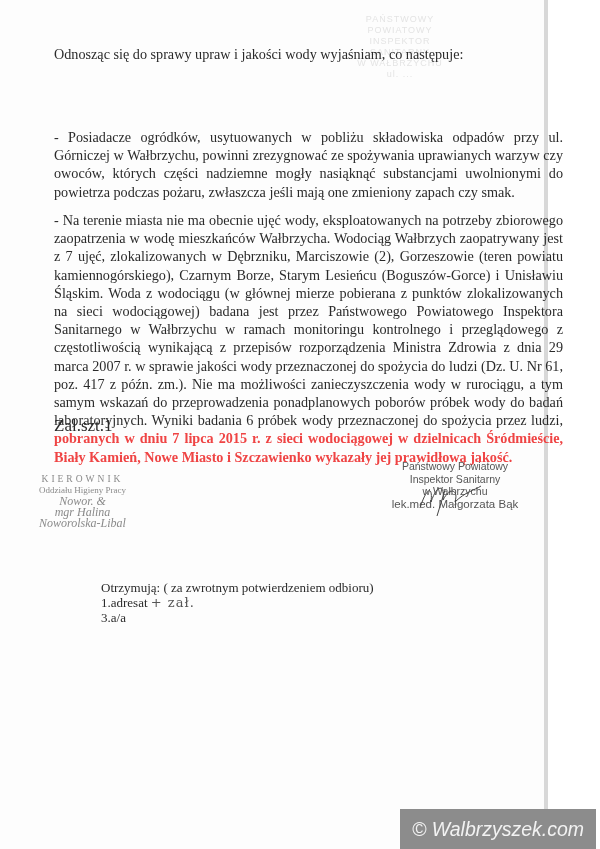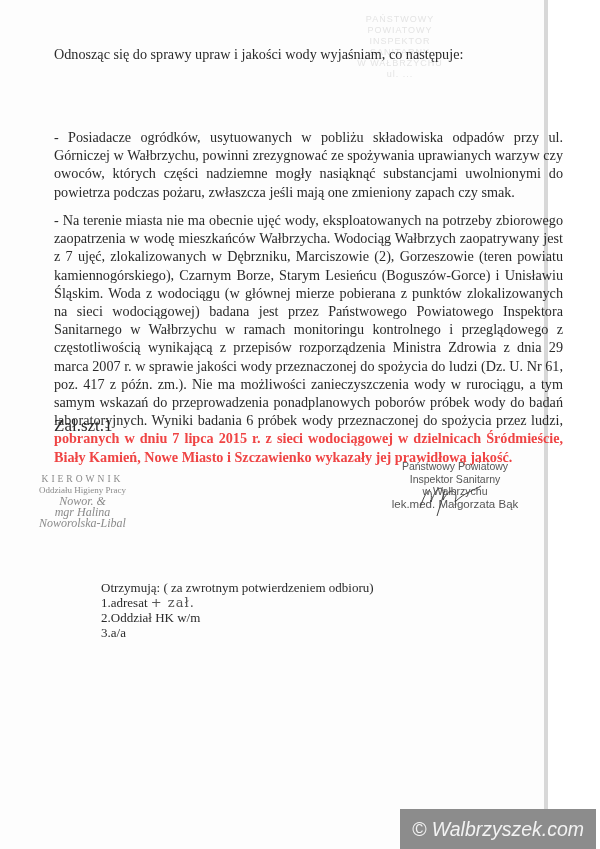--- a/index.html
+++ b/index.html
@@ -62,21 +62,20 @@
     <div class="n">lek.med. Małgorzata Bąk</div>
   </div>
   <svg class="sig" viewBox="0 0 70 40">
     <path d="M5 30 C 12 8, 18 8, 16 24 C 22 6, 30 6, 28 22 C 34 10, 44 10, 40 24 C 50 14, 60 12, 66 8" stroke="#444" stroke-width="1" fill="none"></path>
     <path d="M22 38 L 30 12" stroke="#444" stroke-width="1" fill="none"></path>
   </svg>
 
   <div class="rec">
     <div>Otrzymują: ( za zwrotnym potwierdzeniem odbioru)</div>
     <div><span>1.adresat</span> <span class="hand">+ zał.</span></div>
-    <div>2.Oddział HK w/m</div>
     <div>3.a/a</div>
   </div>
 
   <div class="pageno">
     <span>Strona</span>
     <b>2</b>
     <span>z</span>
     <b>2</b>
   </div>
 

